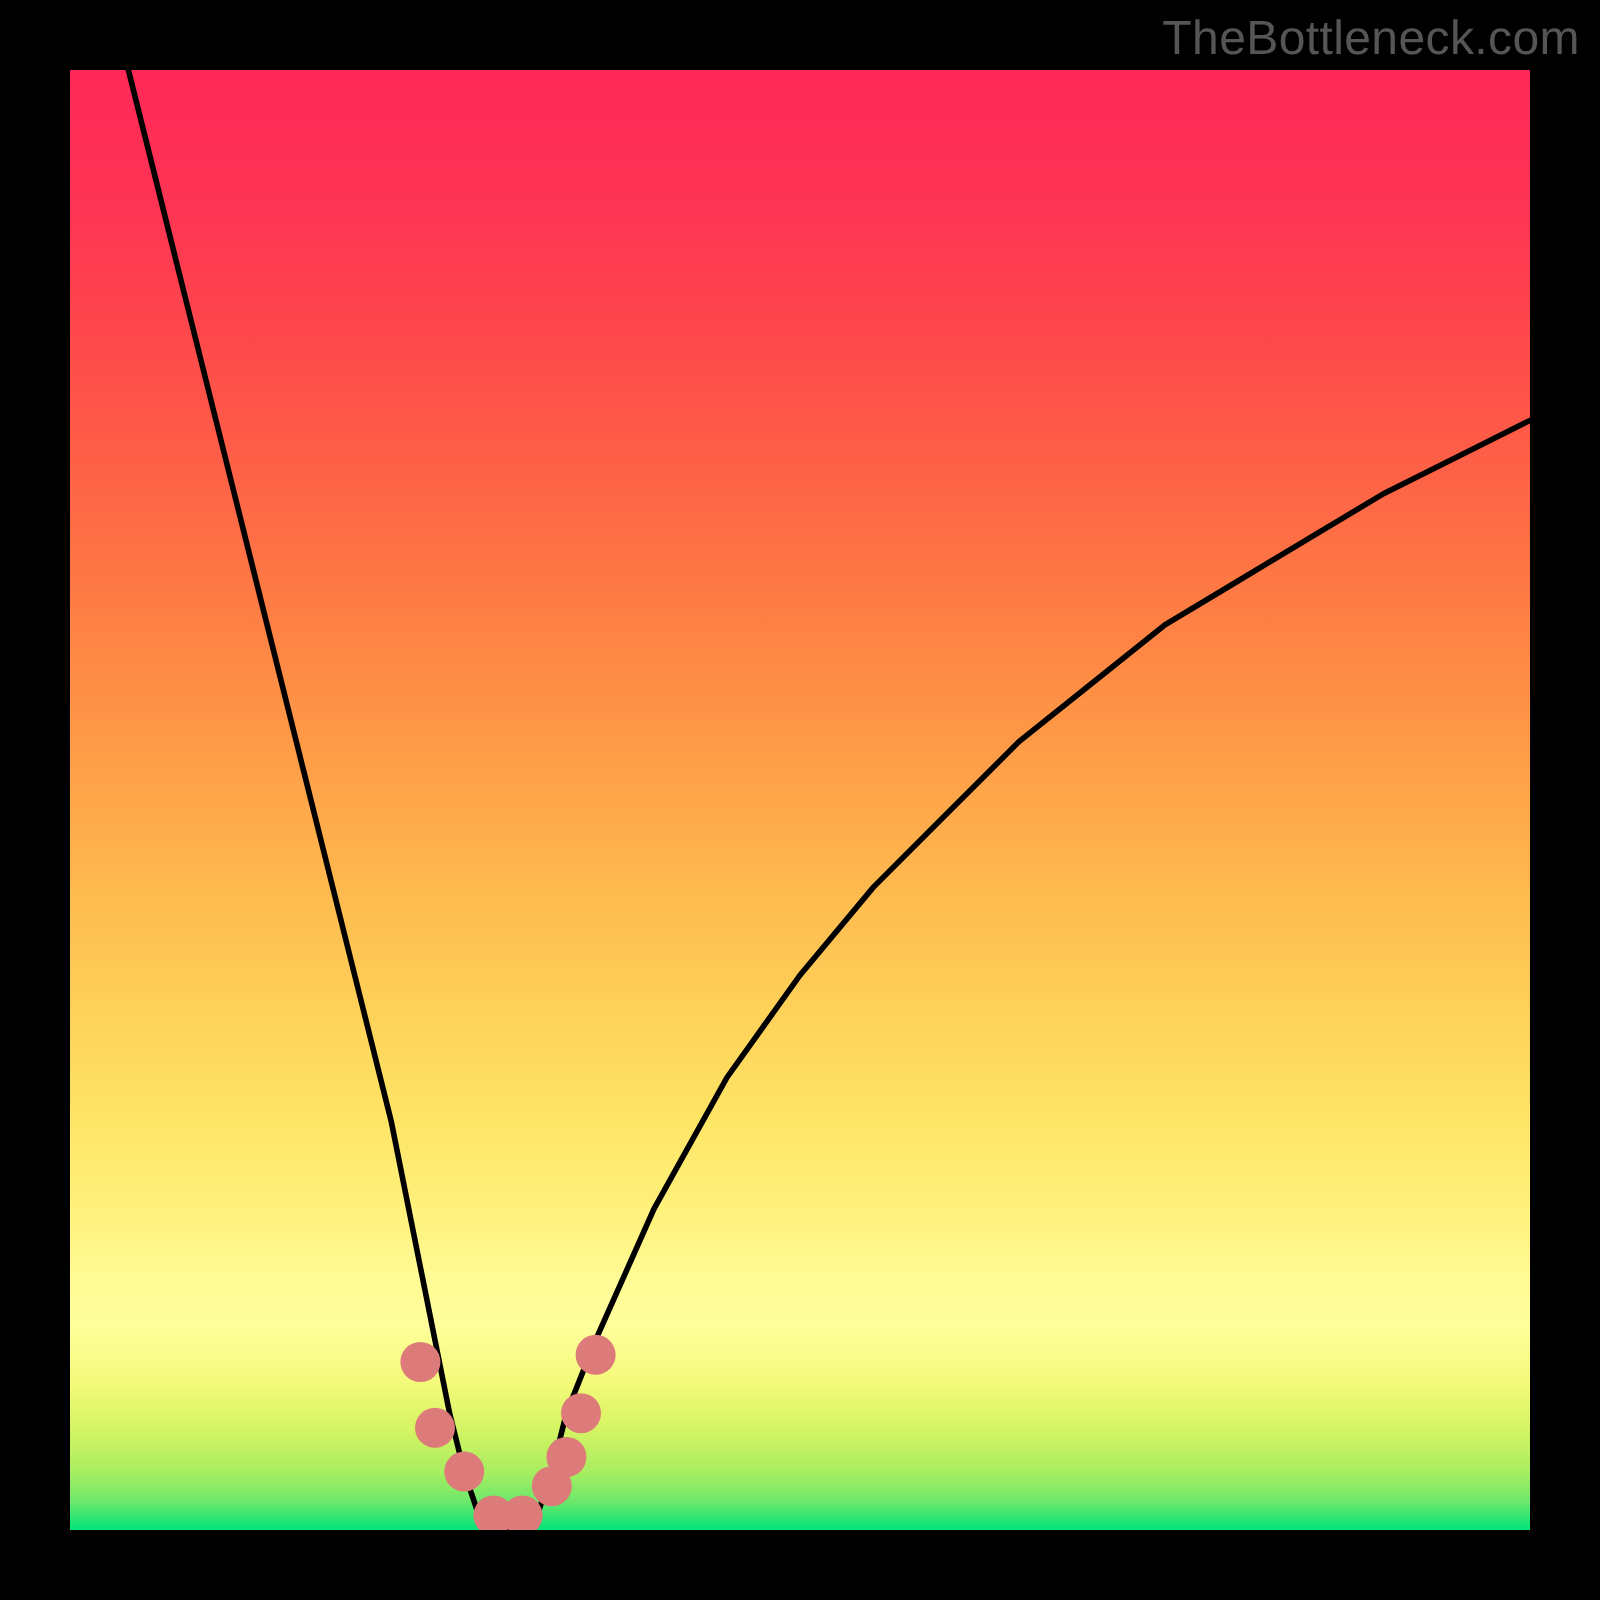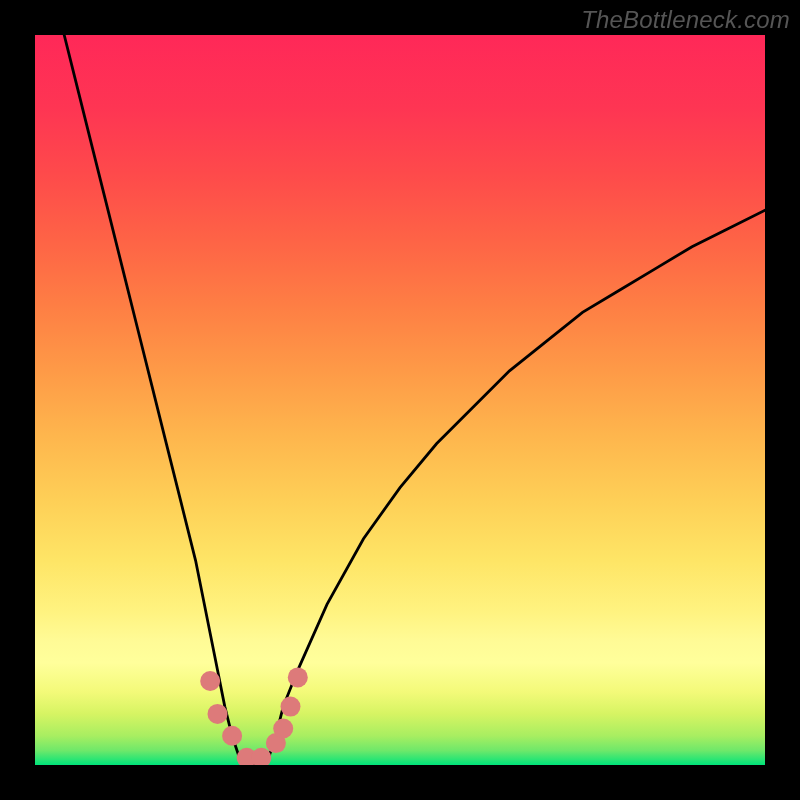--- a/index.html
+++ b/index.html
@@ -9,21 +9,20 @@
     height: 800px;
     overflow: hidden;
     background: #000;
     font-family: Arial, Helvetica, sans-serif;
   }
   .frame {
     position: relative;
     width: 800px;
     height: 800px;
     background: #000;
-    font-style: italic;
   }
   .plot {
     position: absolute;
     left: 35px;
     top: 35px;
     width: 730px;
     height: 730px;
     overflow: hidden;
     background: linear-gradient(
       to top,

